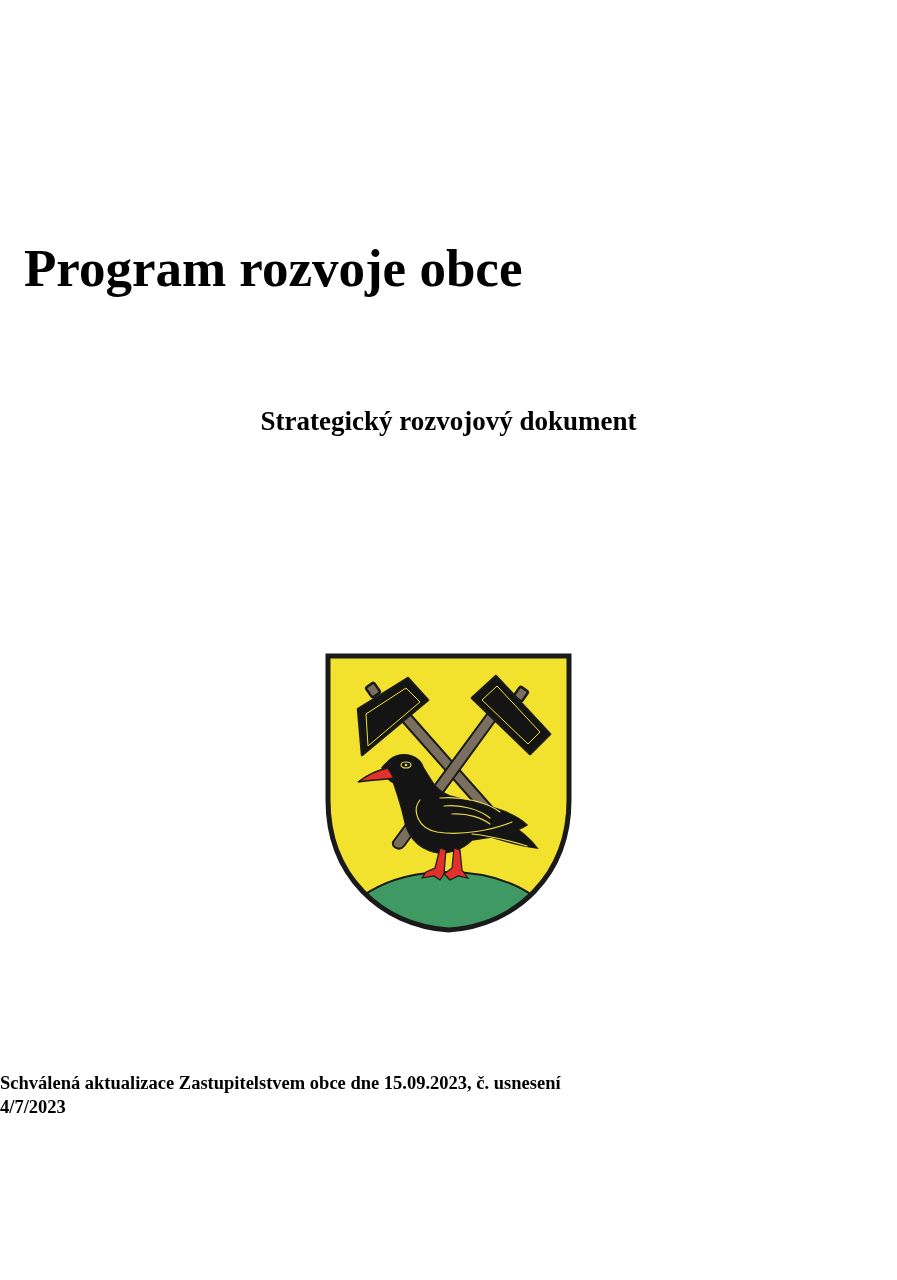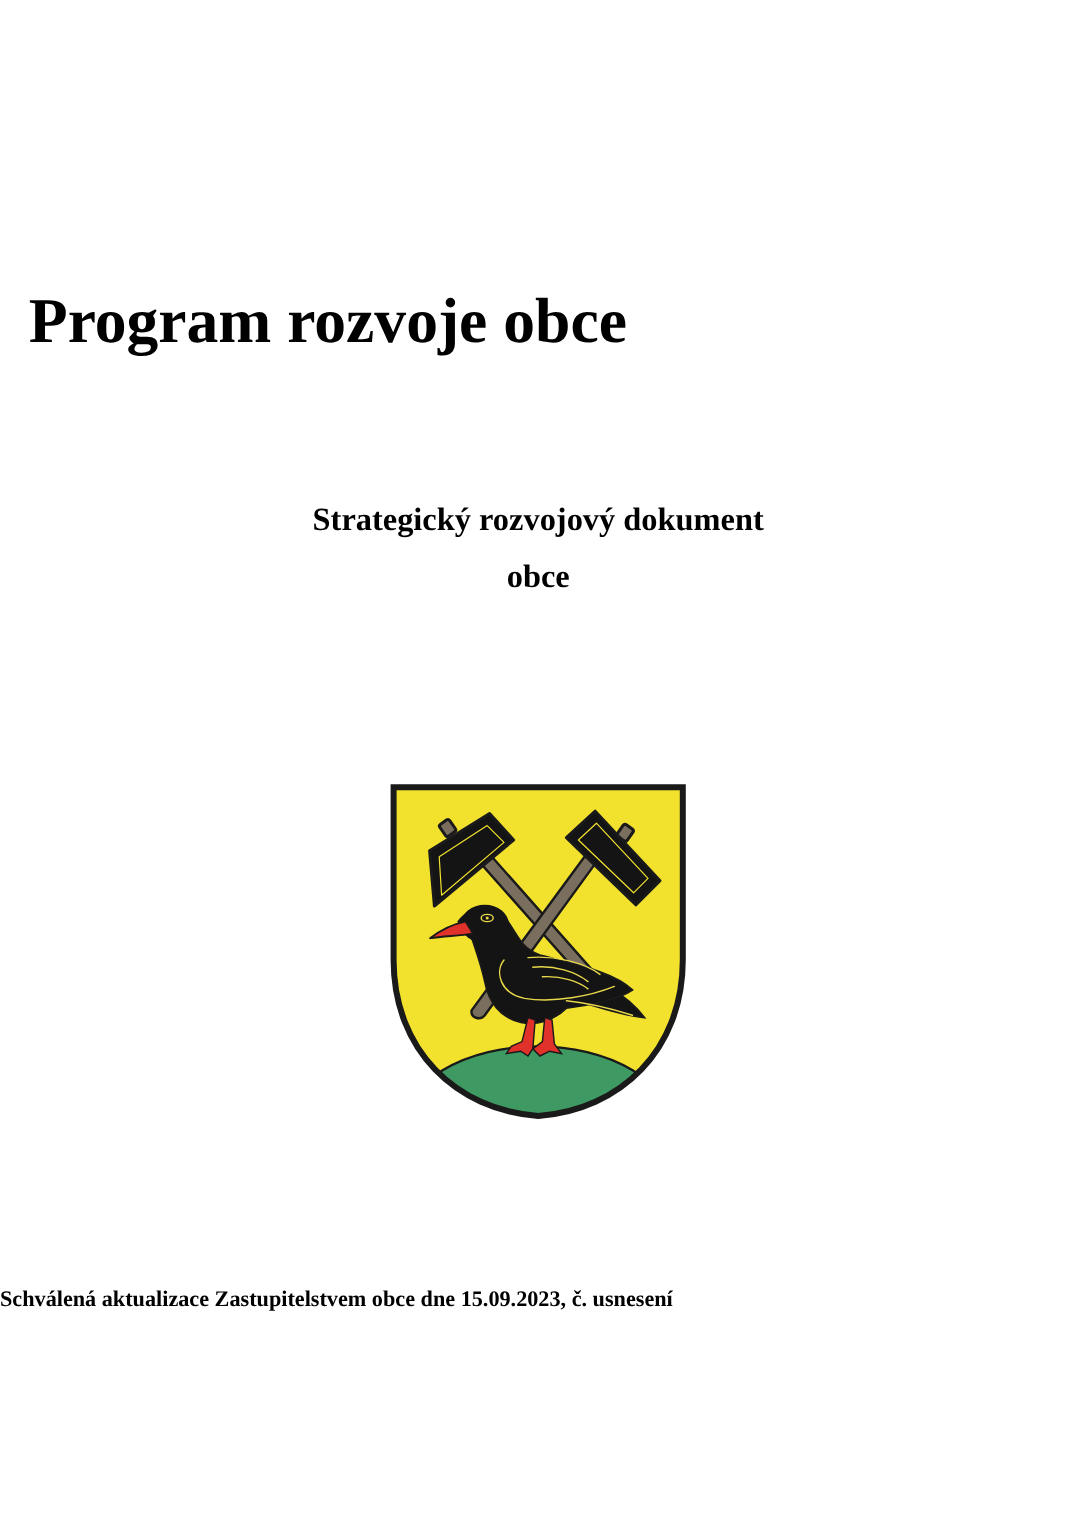--- a/index.html
+++ b/index.html
@@ -30,21 +30,21 @@
     .subtitle {
       position: absolute;
       left: 0;
       width: 897px;
       top: 404px;
       text-align: center;
       font-weight: bold;
       font-size: 27px;
       line-height: 34.5px;
     }
-    .subtitle div { white-space: nowrap; margin-top: 12px; }
+    .subtitle div { white-space: nowrap; }
     .crest {
       position: absolute;
       left: 322px;
       top: 650px;
       width: 253px;
       height: 285px;
     }
     .footer {
       position: absolute;
       left: 0;
@@ -57,21 +57,20 @@
     }
     .footer div { white-space: nowrap; }
   </style>
 </head>
 <body>
 
 <h1 class="title">Program rozvoje obce</h1>
 
 <div class="subtitle">
   <div>Strategický rozvojový dokument</div>
-  <div>obce</div>
 </div>
 
 <div class="crest">
   <svg width="253" height="285" viewBox="0 0 253 285" xmlns="http://www.w3.org/2000/svg">
     <defs>
       <clipPath id="shieldClip">
         <path d="M6 6 H247 V150 C247 225 195 275 126.5 280 C58 275 6 225 6 150 Z"></path>
       </clipPath>
     </defs>
 
@@ -126,13 +125,14 @@
         <path d="M132 198 L130 218 L122 224 L128 230 L136 226 L146 228 L140 220 L138 200 Z"></path>
       </g>
     </g>
 
     <path d="M6 6 H247 V150 C247 225 195 275 126.5 280 C58 275 6 225 6 150 Z" fill="none" stroke="#1A1A1A" stroke-width="5" stroke-linejoin="miter"></path>
   </svg>
 </div>
 
 <div class="footer">
   <div>Schválená aktualizace Zastupitelstvem obce dne 15.09.2023, č. usnesení</div>
+  <div>4/7/2023</div>
 </div>
 
 </body></html>

